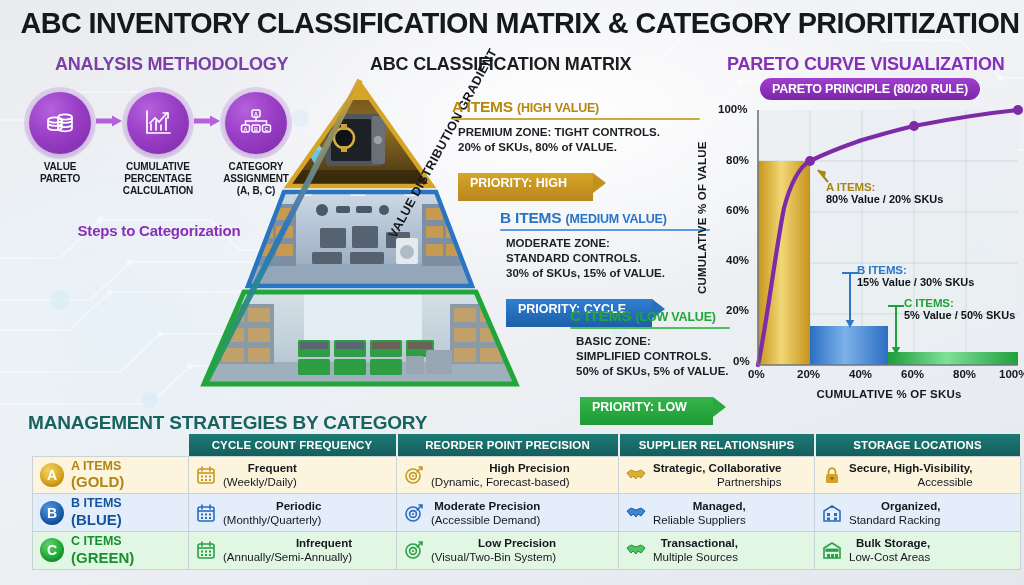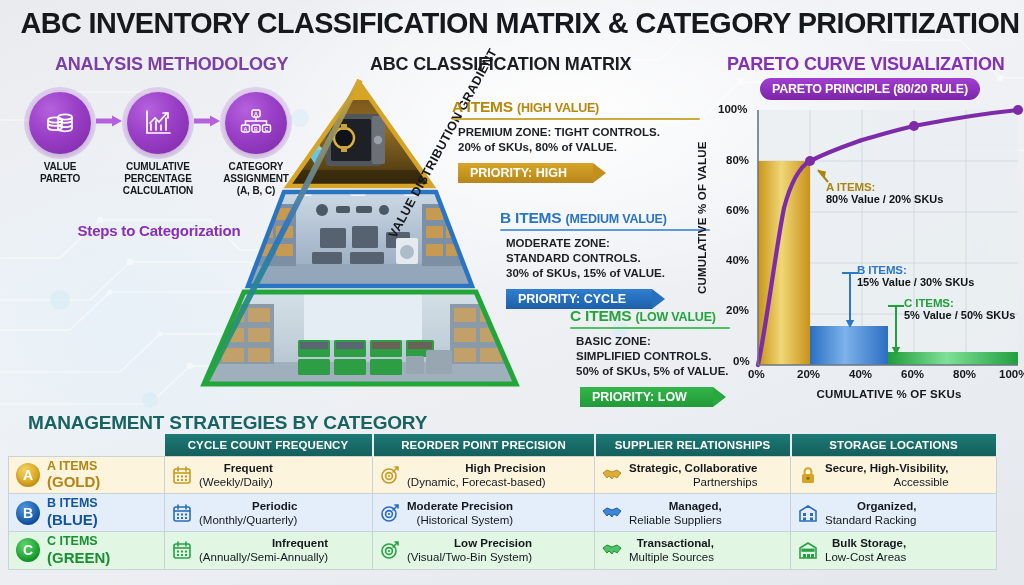--- a/index.html
+++ b/index.html
@@ -69,22 +69,22 @@
     letter-spacing: 0.4px;
   }
 
   
   .tier { position:absolute; }
   .tier-title { font-size: 15.5px; font-weight: bold; white-space:nowrap; letter-spacing:-0.2px; }
   .tier-title .sub { font-size: 12.5px; }
   .tier-rule { height: 2px; margin: 2px 0 5px 0; border-radius: 1px; }
   .tier-desc { font-size: 11.5px; font-weight: bold; color:#1b1f24; line-height: 1.3; white-space:nowrap; }
   .prio {
-    position:relative; display:inline-block; margin-top: 8px;
-    height: 20px; line-height: 21px; padding: 0 26px 0 12px;
+    position:relative; display:inline-block; margin-top: 18px;
+    height: 28px; line-height: 21px; padding: 0 26px 0 12px;
     font-size: 12.5px; font-weight: bold; color:#fff; white-space:nowrap;
   }
   .prio::after {
     content:""; position:absolute; right:-13px; top:0;
     border-left: 13px solid; border-top: 10.5px solid transparent; border-bottom: 10.5px solid transparent;
   }
   .prio.gold  { background: linear-gradient(180deg,#d6a528,#b8861b); }
   .prio.gold::after  { border-left-color:#c2901f; }
   .prio.blue  { background: linear-gradient(180deg,#2f7fd1,#1d5fa8); }
   .prio.blue::after  { border-left-color:#266fbc; }
@@ -108,21 +108,21 @@
   .x-axis-label {
     position:absolute; left: 58px; top: 310px; width: 262px; text-align:center;
     font-size: 11.5px; font-weight:bold; color:#15181c; letter-spacing:0.2px;
   }
   .tick { position:absolute; font-size: 11.5px; font-weight: bold; color:#15181c; }
   .anno { position:absolute; white-space:nowrap; }
   .anno .hd { font-size: 11.5px; font-weight:bold; letter-spacing:-0.1px; }
   .anno .bd { font-size: 11px; font-weight:bold; color:#101317; }
 
   
-  #mtable { position:absolute; left: 8px; top: 434px; width: 988px; }
+  #mtable { position:absolute; left: 32px; top: 434px; width: 988px; }
   table { border-collapse: collapse; width: 988px; table-layout: fixed; }
   th {
     background: linear-gradient(180deg,#1d7a75,#145f5c);
     color:#fff; font-size: 11.5px; font-weight:bold; letter-spacing:0.1px;
     height: 22px; text-align:center; border-right: 2px solid #e9ebef;
     vertical-align: middle;
   }
   th.blank { background: transparent; border-right: 0; }
   td {
     height: 34px; padding: 3px 5px 3px 7px; vertical-align: middle;
@@ -676,21 +676,21 @@
           <td>
             <div class="cell">
               <svg class="ico" viewBox="0 0 20 20">
                 <circle cx="9" cy="11" r="7" fill="none" stroke="#2b6cc0" stroke-width="1.6"></circle>
                 <circle cx="9" cy="11" r="3.4" fill="none" stroke="#2b6cc0" stroke-width="1.6"></circle>
                 <circle cx="9" cy="11" r="1.1" fill="#2b6cc0"></circle>
                 <path d="M13 7l5-5M15 2h3v3" stroke="#2b6cc0" stroke-width="1.6" fill="none" stroke-linecap="round"></path>
               </svg>
               <div class="txt">
                   <b>Moderate Precision</b>
-                  <span>(Historical System)</span>
+                  <span>(Accessible Demand)</span>
                 </div>
             </div>
           </td>
           <td>
             <div class="cell">
               <svg class="ico" viewBox="0 0 20 20">
                 <path d="M1 8l4-3 5 2 5-2 4 3-4 5-3-2-2 3-3-3-2 2z" fill="#3f85d6" stroke="#1f5ba6" stroke-width="1"></path>
               </svg>
               <div class="txt">
                   <b>Managed,</b>

